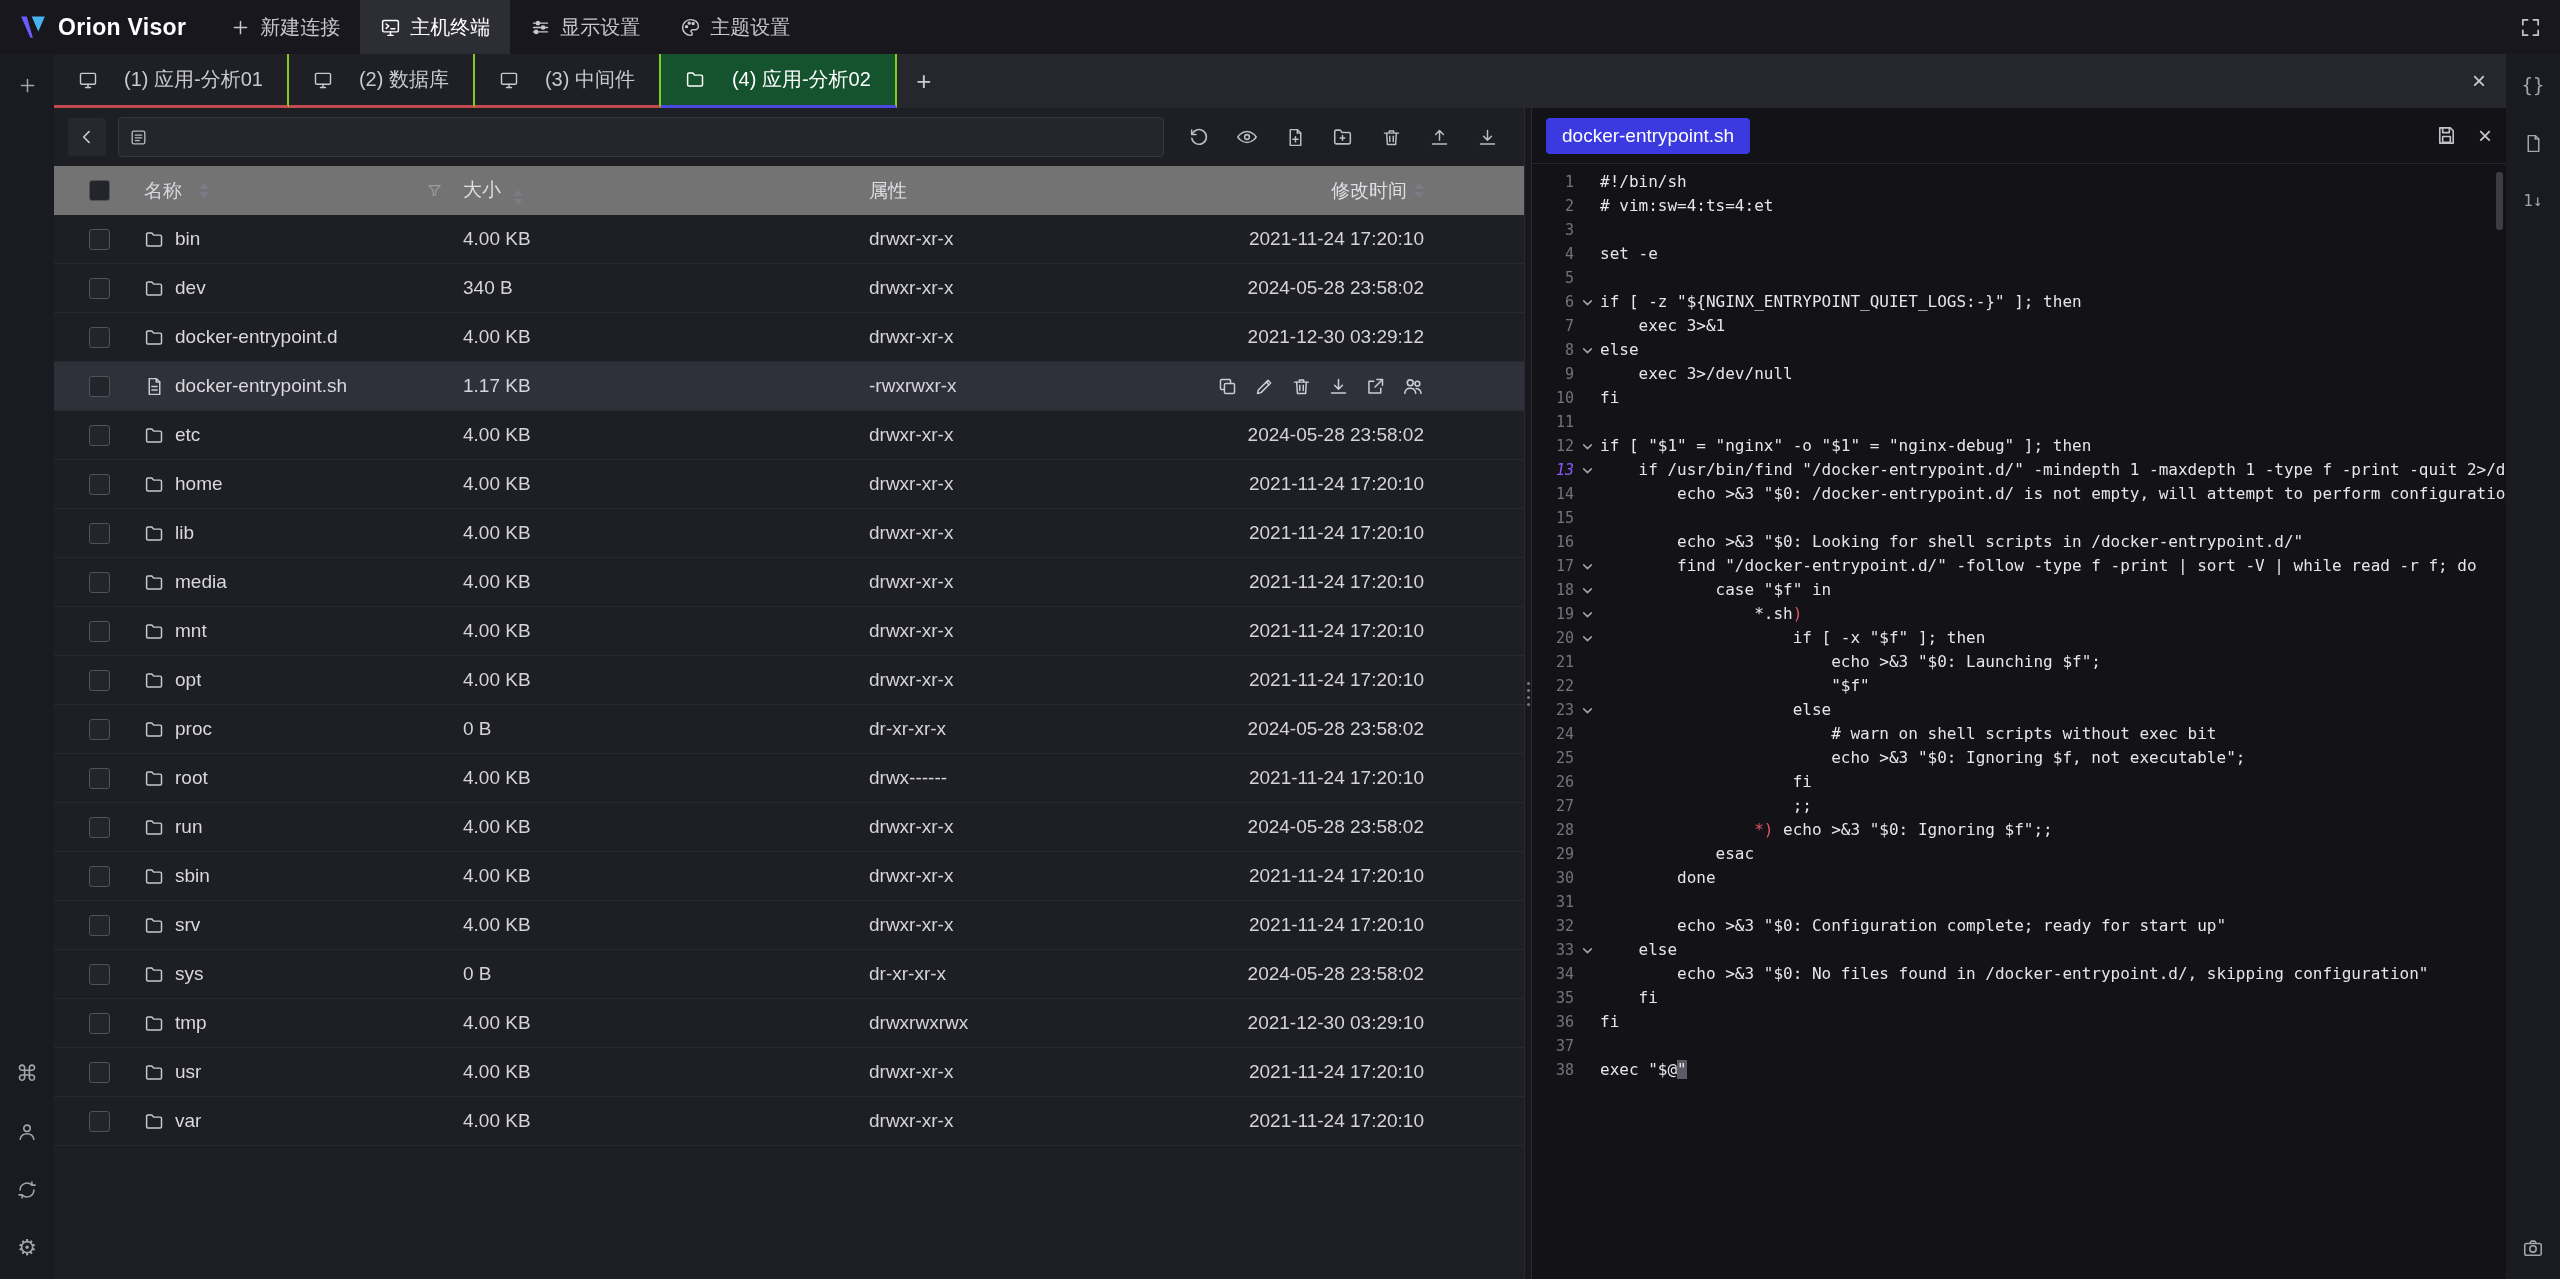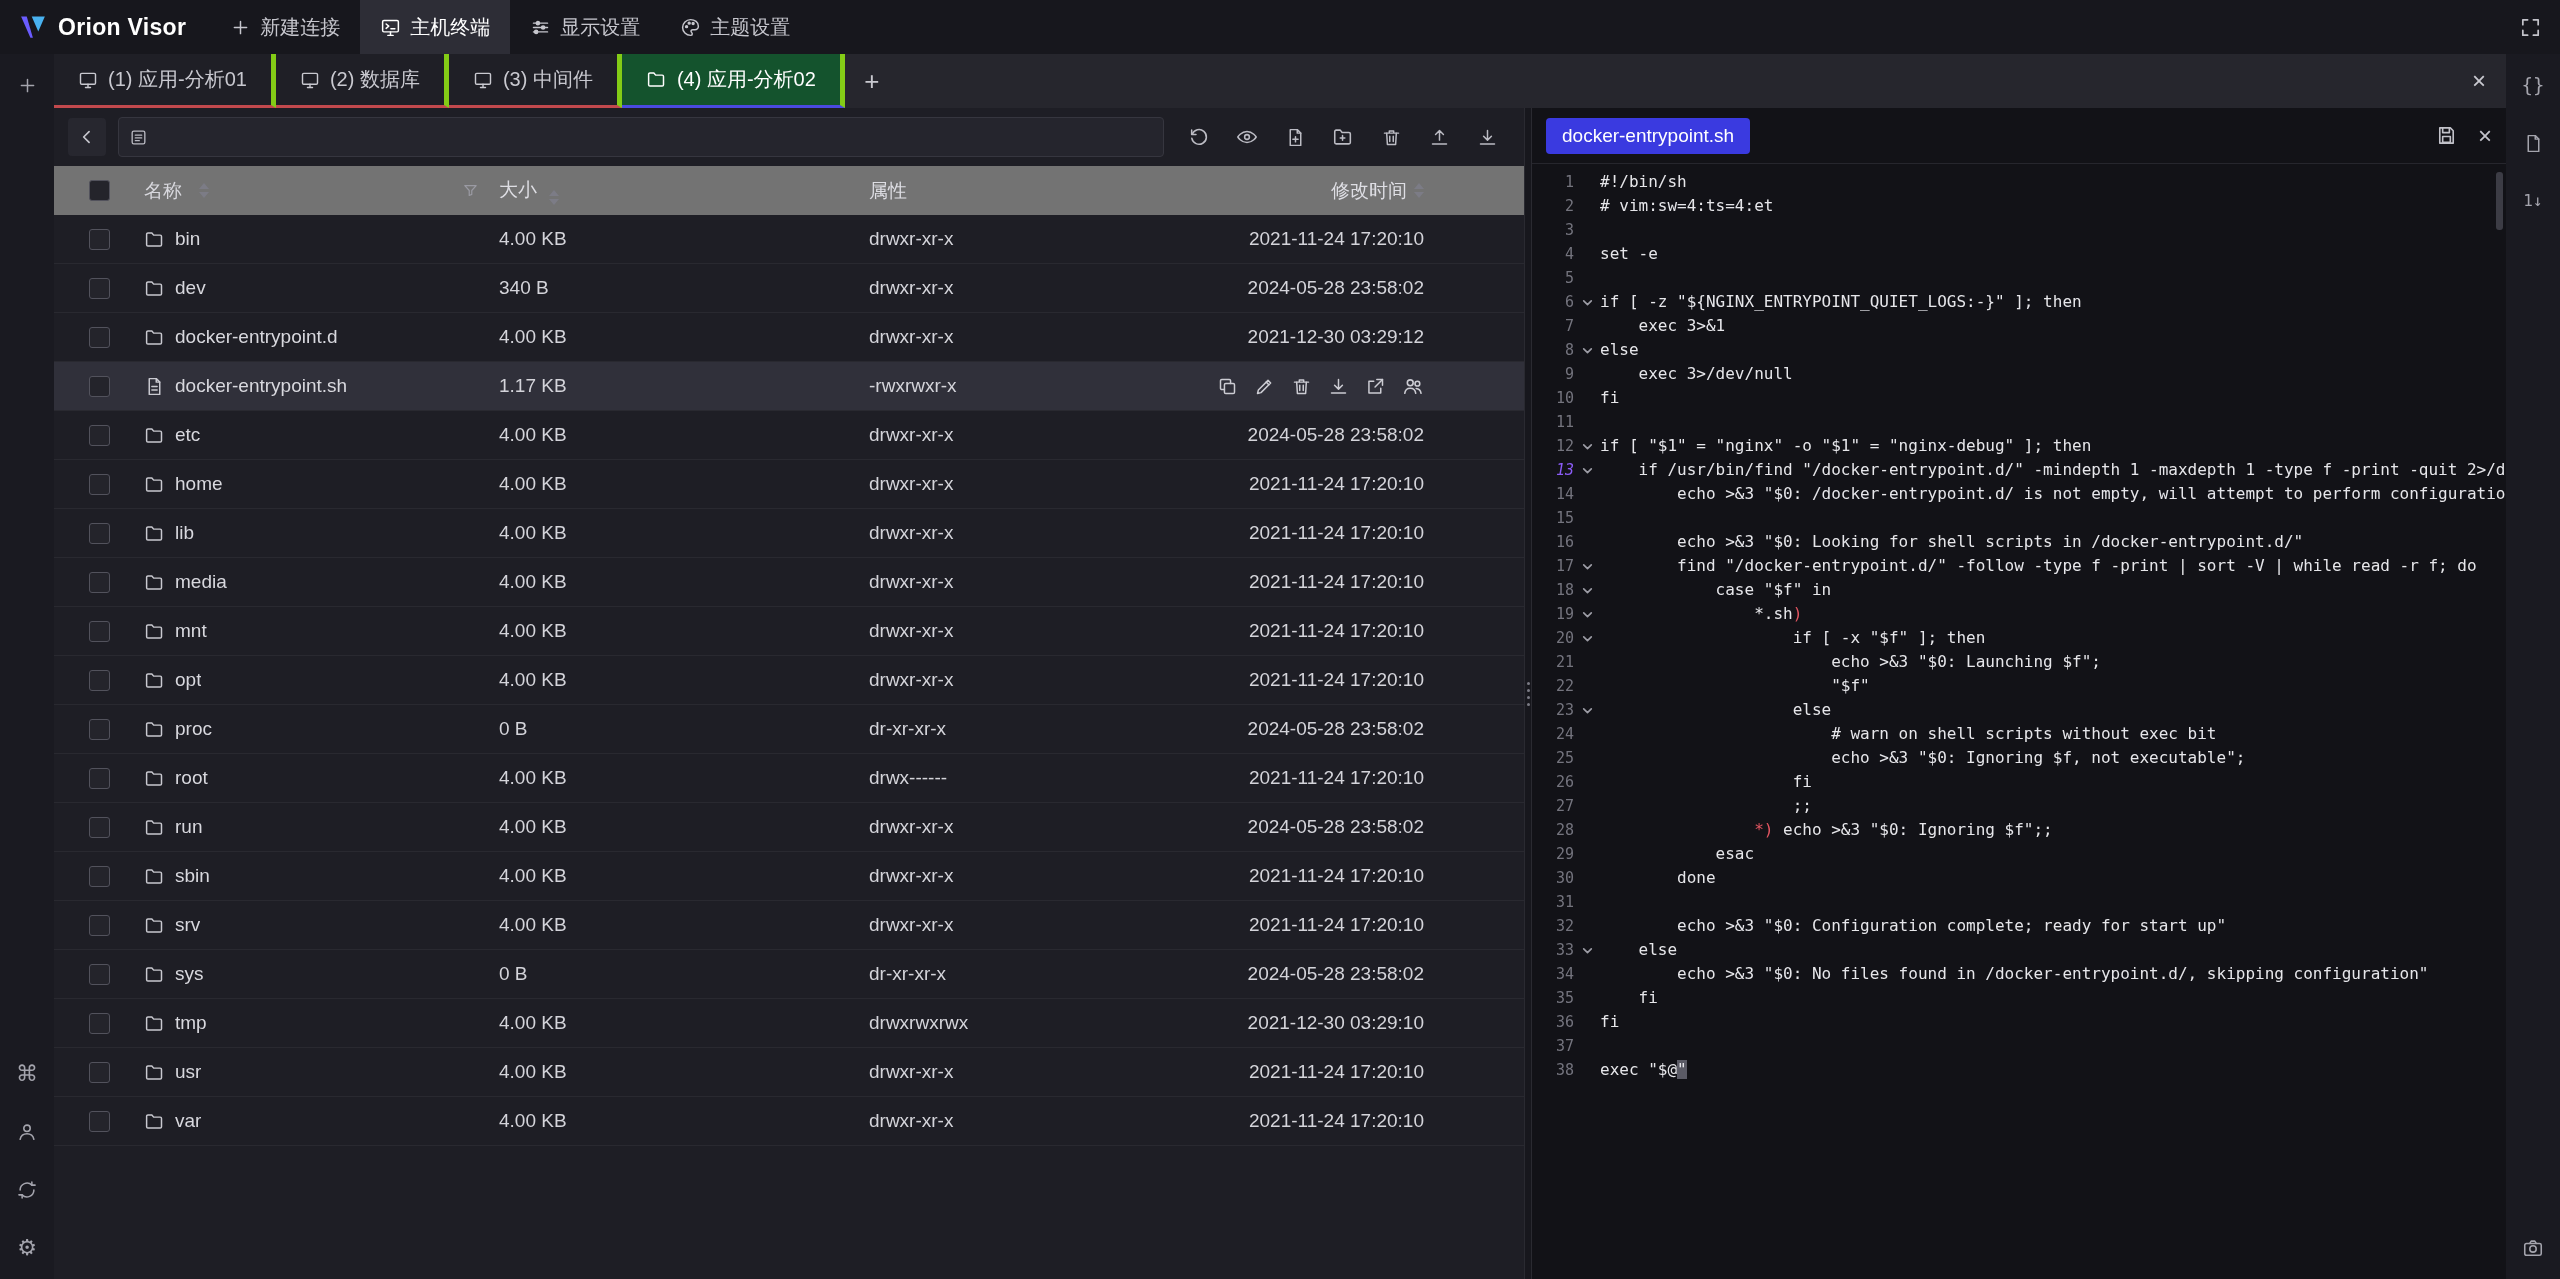--- a/index.html
+++ b/index.html
@@ -30,22 +30,22 @@
   .rail { width:54px; background:#1a1a21; display:flex; flex-direction:column; align-items:center; flex:none; }
   .rail-top { padding-top:14px; display:flex; flex-direction:column; gap:24px; align-items:center; }
   .rail-bottom { margin-top:auto; padding-bottom:14px; display:flex; flex-direction:column; gap:24px; align-items:center; }
   .rail-icon { width:34px; height:34px; display:flex; align-items:center; justify-content:center; color:#a4a4ad; cursor:pointer; }
 
   .center { flex:1; display:flex; flex-direction:column; min-width:0; }
 
   
   .tabbar { height:54px; background:#26262d; display:flex; align-items:stretch; flex:none; }
   .tabs { display:flex; align-items:stretch; }
-  .tab { display:flex; align-items:center; gap:10px; padding:0 24px; font-size:20px; color:#c9c9d0;
-         background:#1f1f26; border-right:5px solid #84cc16; border-bottom:3px solid transparent; cursor:pointer; white-space:nowrap; }
+  .tab { display:flex; align-items:center; gap:26px; padding:0 24px; font-size:20px; color:#c9c9d0;
+         background:#1f1f26; border-right:2px solid #84cc16; border-bottom:3px solid transparent; cursor:pointer; white-space:nowrap; }
   .tab.st-red  { border-bottom-color:#c2494d; }
   .tab.st-blue { border-bottom-color:#4a4ae0; }
   .tab.active { background:#14532d; color:#ffffff; }
   .tab-add { width:54px; display:flex; align-items:center; justify-content:center; font-size:26px; color:#c9c9d0; cursor:pointer; }
   .tabbar-close { margin-left:auto; align-self:center; padding:0 20px; font-size:24px; color:#c9c9d0; cursor:pointer; }
 
   
   .panels { flex:1; display:flex; min-height:0; }
 
   .filepanel { width:1470px; flex:none; background:#1e1e25; display:flex; flex-direction:column; min-width:0; }
@@ -56,21 +56,21 @@
   .fp-tools { display:flex; gap:18px; padding:0 8px; color:#bcbcc4; flex:none; }
   .tool-btn { width:30px; height:30px; display:flex; align-items:center; justify-content:center; cursor:pointer; }
 
   .fhead { height:49px; background:#737373; display:flex; align-items:center; font-size:19px; color:#dedee4; flex:none; }
   .frow { height:49px; display:flex; align-items:center; border-bottom:1px solid #292930; font-size:19px; color:#d4d4da; cursor:pointer; }
   .frow.hover { background:#30303a; }
   .fcell-check { width:90px; flex:none; display:flex; justify-content:center; align-items:center; }
   .fcell-name { flex:1; min-width:0; display:flex; align-items:center; gap:10px; color:#d8d8de; }
   .fcell-name .colicons { margin-left:auto; display:flex; align-items:center; padding-right:20px; gap:10px; }
   .fcell-size { width:370px; flex:none; }
-  .fcell-attr { width:365px; flex:none; }
+  .fcell-attr { width:365px; flex:none;margin-left:36px; }
   .fcell-time { width:290px; flex:none; display:flex; justify-content:flex-end; padding-right:100px; align-items:center; }
   .cb { width:21px; height:21px; border:1.5px solid #52525c; border-radius:3px; background:#24242b; cursor:pointer; display:inline-block; }
   .fname { white-space:nowrap; overflow:hidden; text-overflow:ellipsis; }
   .ficon { color:#c9c9d0; display:inline-flex; }
   .sorter { display:inline-flex; flex-direction:column; margin-left:7px; }
   .car-up { width:0; height:0; border-left:5px solid transparent; border-right:5px solid transparent; border-bottom:6px solid #7c7c86; margin-bottom:3px; }
   .car-down { width:0; height:0; border-left:5px solid transparent; border-right:5px solid transparent; border-top:6px solid #7c7c86; }
   .funnel { color:#9a9aa3; display:inline-flex; cursor:pointer; }
   .ract { gap:16px; color:#ccccd3; }
   .act { display:inline-flex; cursor:pointer; }

